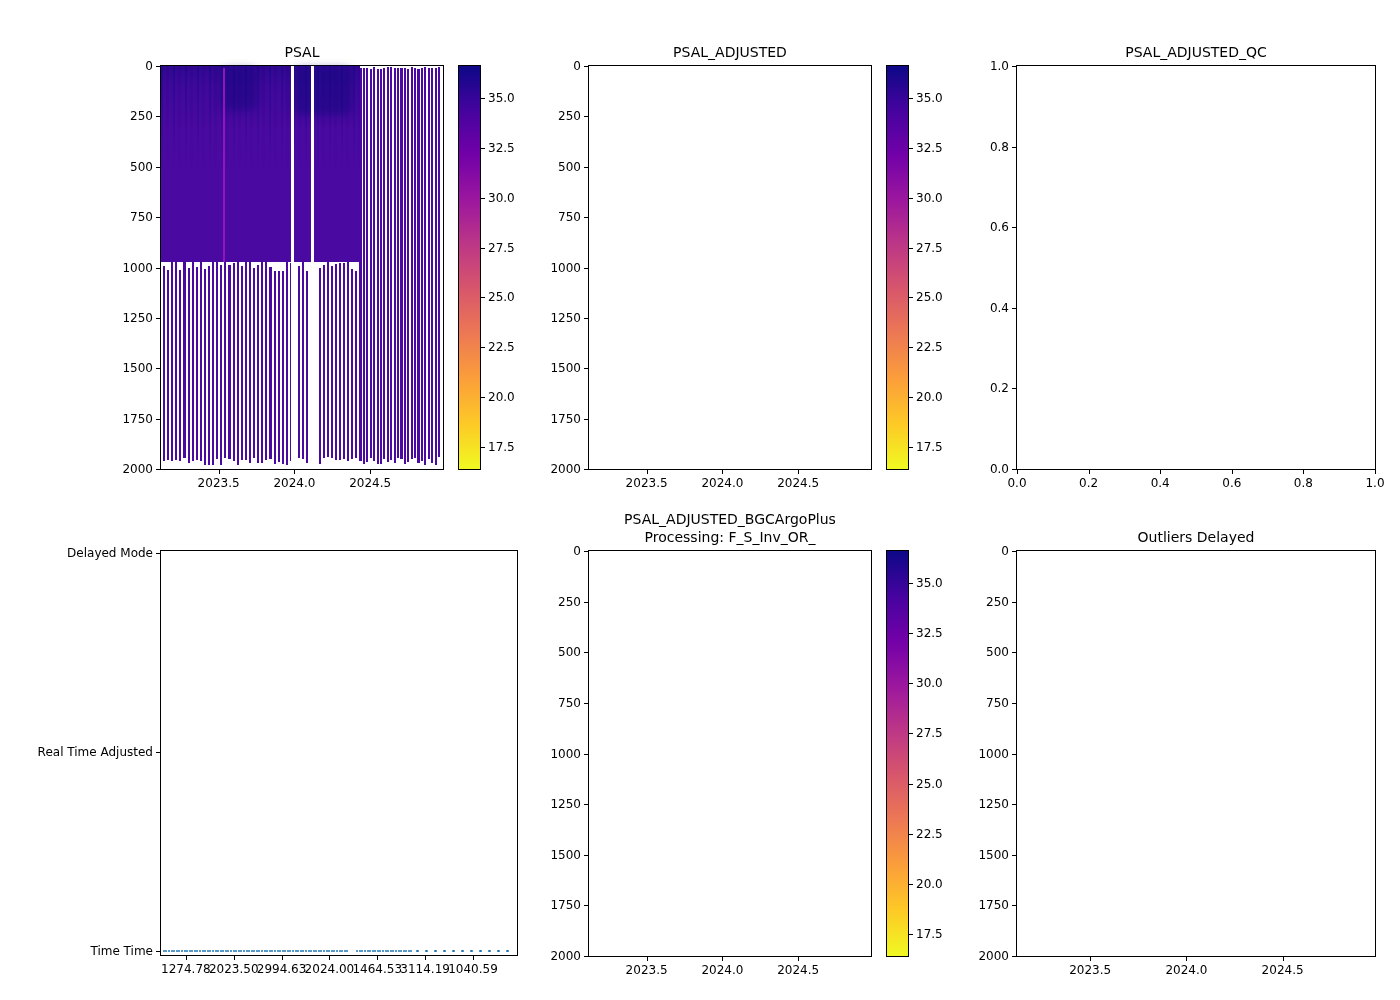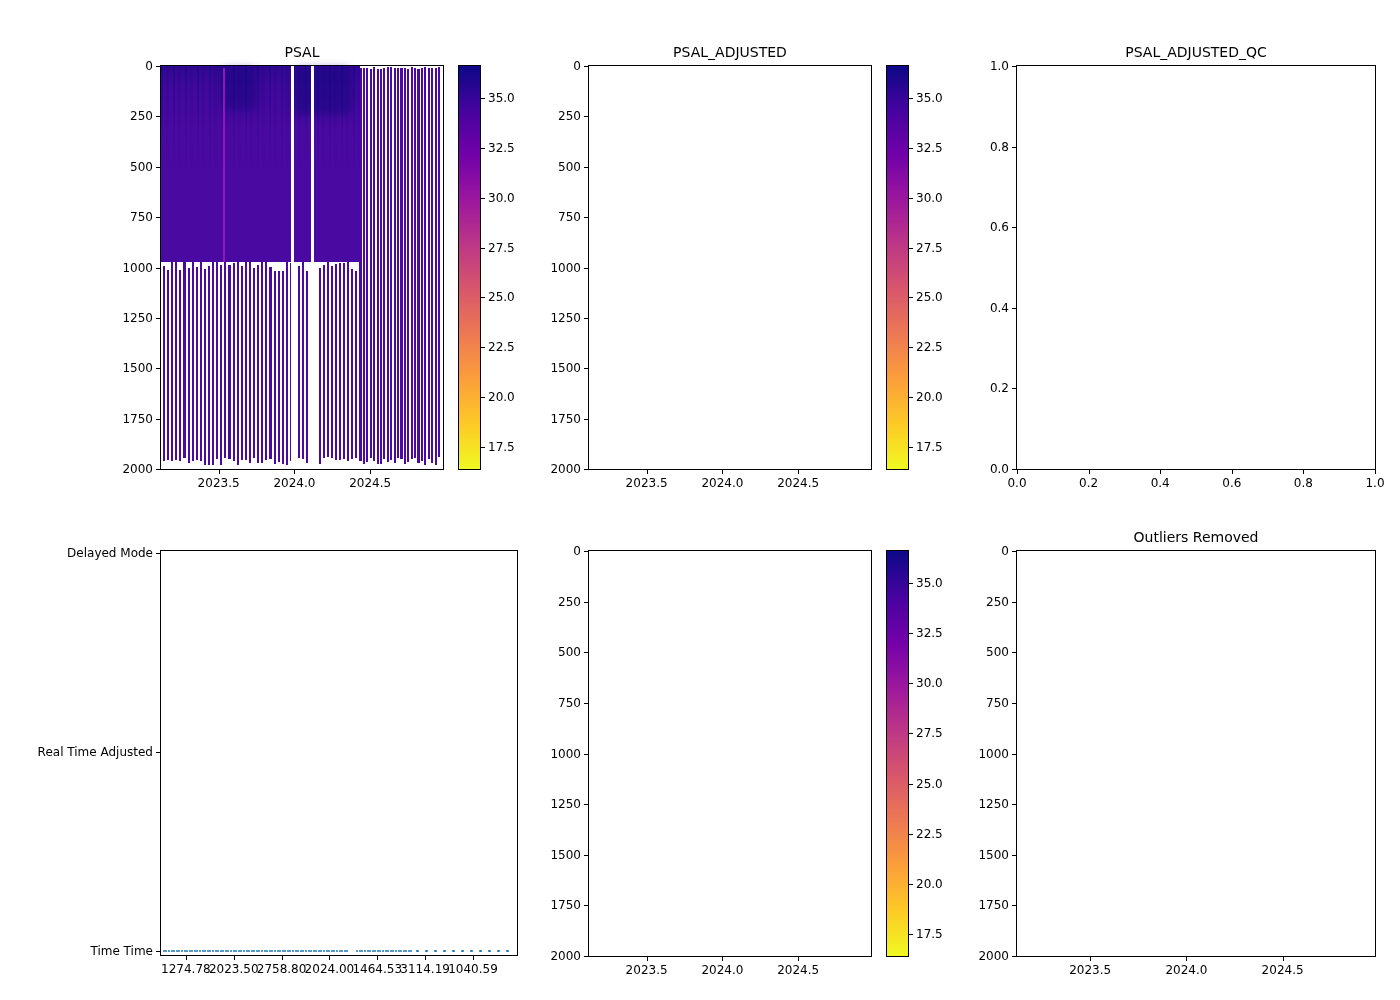--- a/index.html
+++ b/index.html
@@ -241,21 +241,21 @@
       <div class="tick-y" style="top: 100%;"></div>
       <div class="ylab" style="top: 100%;">0.0</div>
     </div>
 
   <div class="subplot" id="sp3">
   <div class="tick-x" style="left: 6.98925%;"></div>
       <div class="xlab" style="left: 6.98925%;">1274.78</div>
       <div class="tick-x" style="left: 20.4301%;"></div>
       <div class="xlab" style="left: 20.4301%;">2023.50</div>
       <div class="tick-x" style="left: 33.871%;"></div>
-      <div class="xlab" style="left: 33.871%;">2758.80</div>
+      <div class="xlab" style="left: 33.871%;">2994.63</div>
       <div class="tick-x" style="left: 47.3118%;"></div>
       <div class="xlab" style="left: 47.3118%;">2024.00</div>
       <div class="tick-x" style="left: 60.7527%;"></div>
       <div class="xlab" style="left: 60.7527%;">1464.53</div>
       <div class="tick-x" style="left: 74.1935%;"></div>
       <div class="xlab" style="left: 74.1935%;">3114.19</div>
       <div class="tick-x" style="left: 87.6344%;"></div>
       <div class="xlab" style="left: 87.6344%;">1040.59</div>
       <div class="tick-y" style="top: 0.5%;"></div>
       <div class="ylab" style="top: 0.5%;">Delayed Mode</div>
@@ -364,20 +364,22 @@
       <div class="dot" style="left: 291.256px; top: 398.76px; width: 2.4px; height: 2.4px; background: rgb(31, 119, 180);"></div>
       <div class="dot" style="left: 300.252px; top: 398.76px; width: 2.4px; height: 2.4px; background: rgb(31, 119, 180);"></div>
       <div class="dot" style="left: 309.247px; top: 398.76px; width: 2.4px; height: 2.4px; background: rgb(31, 119, 180);"></div>
       <div class="dot" style="left: 318.243px; top: 398.76px; width: 2.4px; height: 2.4px; background: rgb(31, 119, 180);"></div>
       <div class="dot" style="left: 327.239px; top: 398.76px; width: 2.4px; height: 2.4px; background: rgb(31, 119, 180);"></div>
       <div class="dot" style="left: 336.234px; top: 398.76px; width: 2.4px; height: 2.4px; background: rgb(31, 119, 180);"></div>
       <div class="dot" style="left: 345.23px; top: 398.76px; width: 2.4px; height: 2.4px; background: rgb(31, 119, 180);"></div>
     </div>
 
   <div class="subplot" id="sp4">
+    <div class="sp-title">PSAL_ADJUSTED_BGCArgoPlus
+Processing: F_S_Inv_OR_</div>
   <div class="tick-x" style="left: 20.4301%;"></div>
       <div class="xlab" style="left: 20.4301%;">2023.5</div>
       <div class="tick-x" style="left: 47.3118%;"></div>
       <div class="xlab" style="left: 47.3118%;">2024.0</div>
       <div class="tick-x" style="left: 74.1935%;"></div>
       <div class="xlab" style="left: 74.1935%;">2024.5</div>
       <div class="tick-y" style="top: 0%;"></div>
       <div class="ylab" style="top: 0%;">0</div>
       <div class="tick-y" style="top: 12.5%;"></div>
       <div class="ylab" style="top: 12.5%;">250</div>
@@ -410,21 +412,21 @@
       <div class="cb-lab" style="top: 57.4257%;">25.0</div>
       <div class="cb-tick" style="top: 69.802%;"></div>
       <div class="cb-lab" style="top: 69.802%;">22.5</div>
       <div class="cb-tick" style="top: 82.1782%;"></div>
       <div class="cb-lab" style="top: 82.1782%;">20.0</div>
       <div class="cb-tick" style="top: 94.5545%;"></div>
       <div class="cb-lab" style="top: 94.5545%;">17.5</div>
     </div>
 
   <div class="subplot" id="sp5">
-    <div class="sp-title">Outliers Removed</div>
+    <div class="sp-title">Outliers Delayed</div>
   <div class="tick-x" style="left: 20.4301%;"></div>
       <div class="xlab" style="left: 20.4301%;">2023.5</div>
       <div class="tick-x" style="left: 47.3118%;"></div>
       <div class="xlab" style="left: 47.3118%;">2024.0</div>
       <div class="tick-x" style="left: 74.1935%;"></div>
       <div class="xlab" style="left: 74.1935%;">2024.5</div>
       <div class="tick-y" style="top: 0%;"></div>
       <div class="ylab" style="top: 0%;">0</div>
       <div class="tick-y" style="top: 12.5%;"></div>
       <div class="ylab" style="top: 12.5%;">250</div>

